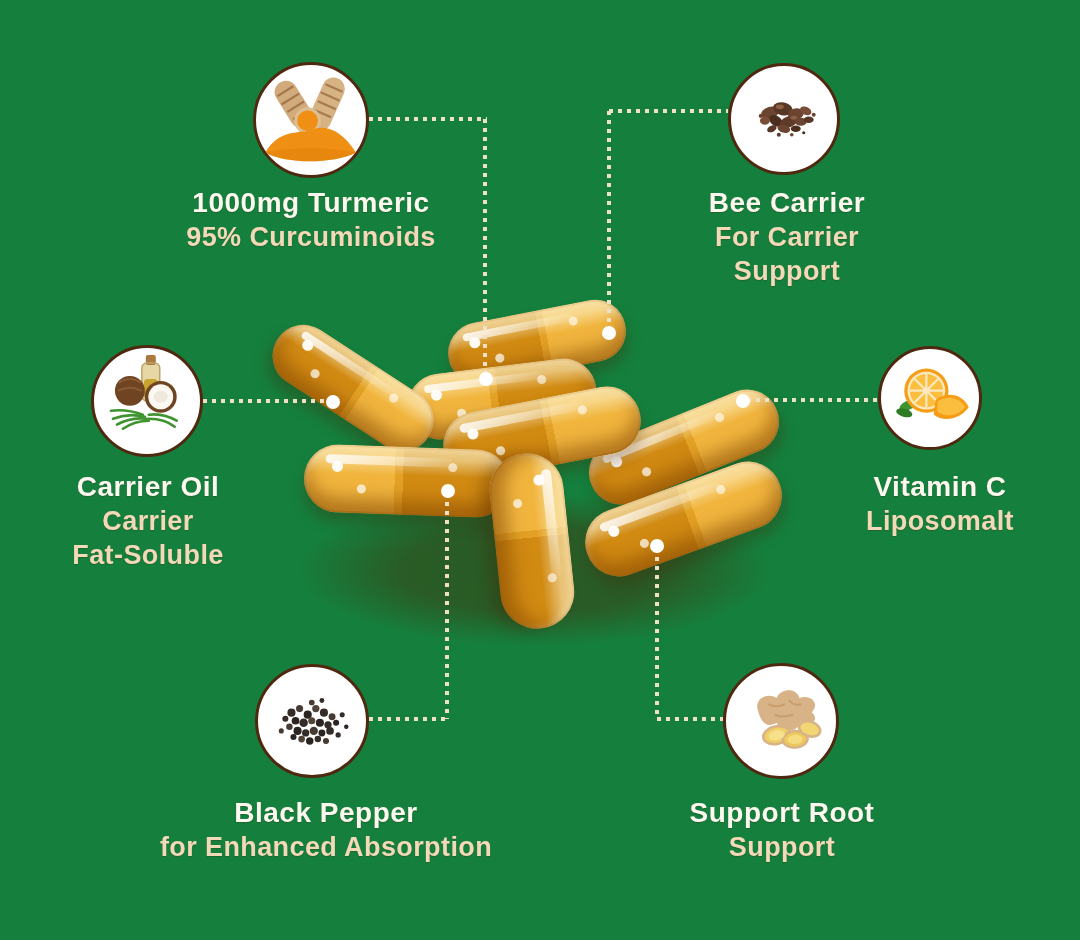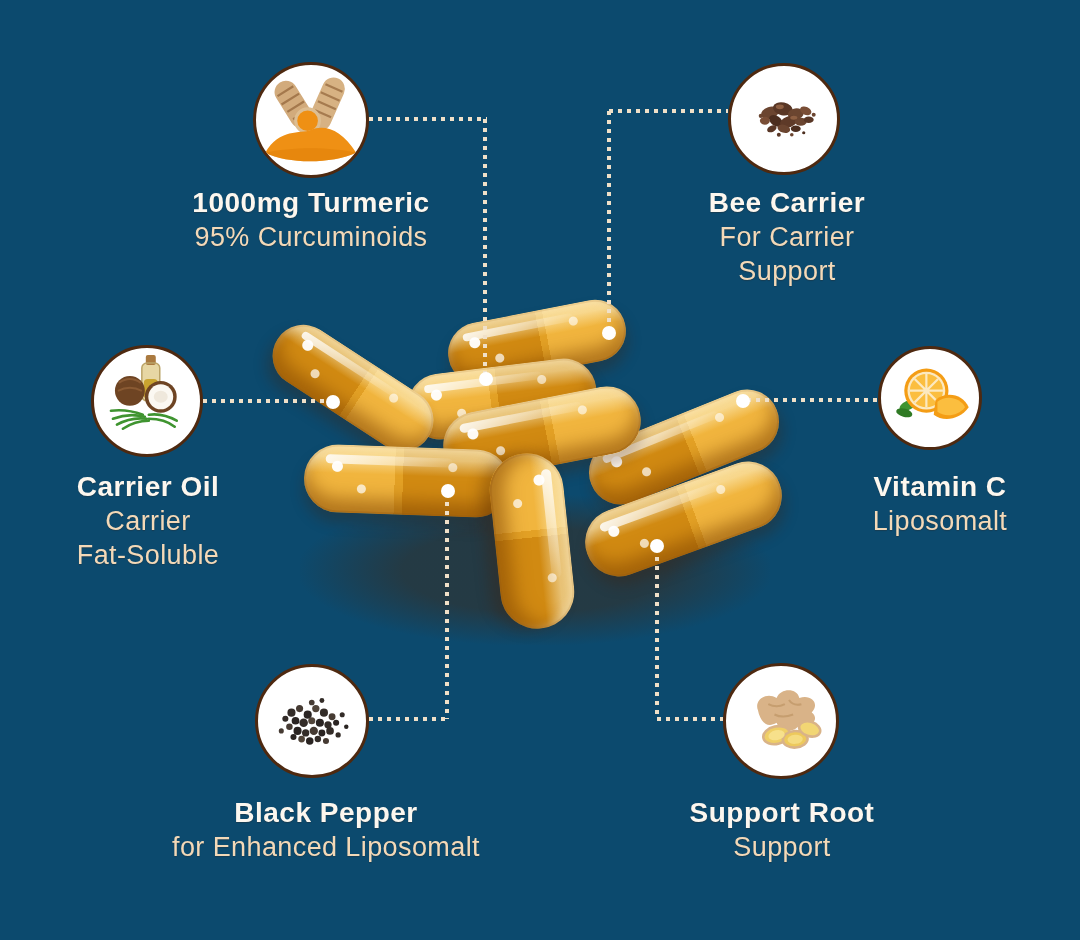--- a/index.html
+++ b/index.html
@@ -1,34 +1,34 @@
 <!DOCTYPE html>
 <html><head>
 <meta charset="utf-8">
 <style>
   html,body{margin:0;padding:0;background:#A54E10;}
-  .stage{position:relative;width:1080px;height:940px;background:#0c4a6e;overflow:hidden;
+  .stage{position:relative;width:1080px;height:940px;background:#15803d;overflow:hidden;
          font-family:"Liberation Sans","DejaVu Sans",sans-serif;}
 
   
   .circle{position:absolute;border-radius:50%;background:#FFFFFF;border:3px solid #4E2910;
           box-sizing:border-box;display:flex;align-items:center;justify-content:center;
           overflow:hidden;z-index:11;}
   .circle svg{width:94%;height:94%;}
   #circle-turmeric{left:253px;top:62px;width:116px;height:116px;}
   #circle-propolis{left:728px;top:63px;width:112px;height:112px;}
   #circle-coconut{left:91px;top:345px;width:112px;height:112px;}
   #circle-vitc{left:878px;top:346px;width:104px;height:104px;}
   #circle-pepper{left:255px;top:664px;width:114px;height:114px;}
   #circle-ginger{left:723px;top:663px;width:116px;height:116px;}
 
   
   .callout-text{position:absolute;text-align:center;text-shadow:0 1px 1px rgba(60,25,0,.25);}
   .title{font-size:28px;font-weight:700;color:#FCF7EF;line-height:34px;letter-spacing:.5px;}
-  .subtitle{font-size:27px;font-weight:400;color:#F3D9B8;line-height:34px;letter-spacing:.4px;}
+  .subtitle{font-size:27px;font-weight:700;color:#F3D9B8;line-height:34px;letter-spacing:.4px;}
   #text-turmeric{left:111px;top:186px;width:400px;}
   #text-propolis{left:637px;top:186px;width:300px;}
   #text-coconut{left:0px;top:470px;width:296px;}
   #text-vitc{left:790px;top:470px;width:300px;}
   #text-pepper{left:116px;top:796px;width:420px;}
   #text-ginger{left:582px;top:796px;width:400px;}
 
   
   .hline{position:absolute;height:4px;z-index:9;
          background:repeating-linear-gradient(90deg,#F0E0C8 0 4px,rgba(0,0,0,0) 4px 9px);}
@@ -265,21 +265,21 @@
     <div class="subtitle">Fat-Soluble</div>
   </div>
 
   <div class="callout-text" id="text-vitc">
     <div class="title">Vitamin C</div>
     <div class="subtitle">Liposomalt</div>
   </div>
 
   <div class="callout-text" id="text-pepper">
     <div class="title">Black Pepper</div>
-    <div class="subtitle">for Enhanced Liposomalt</div>
+    <div class="subtitle">for Enhanced Absorption</div>
   </div>
 
   <div class="callout-text" id="text-ginger">
     <div class="title">Support Root</div>
     <div class="subtitle">Support</div>
   </div>
 
 </div>
 
 </body></html>

